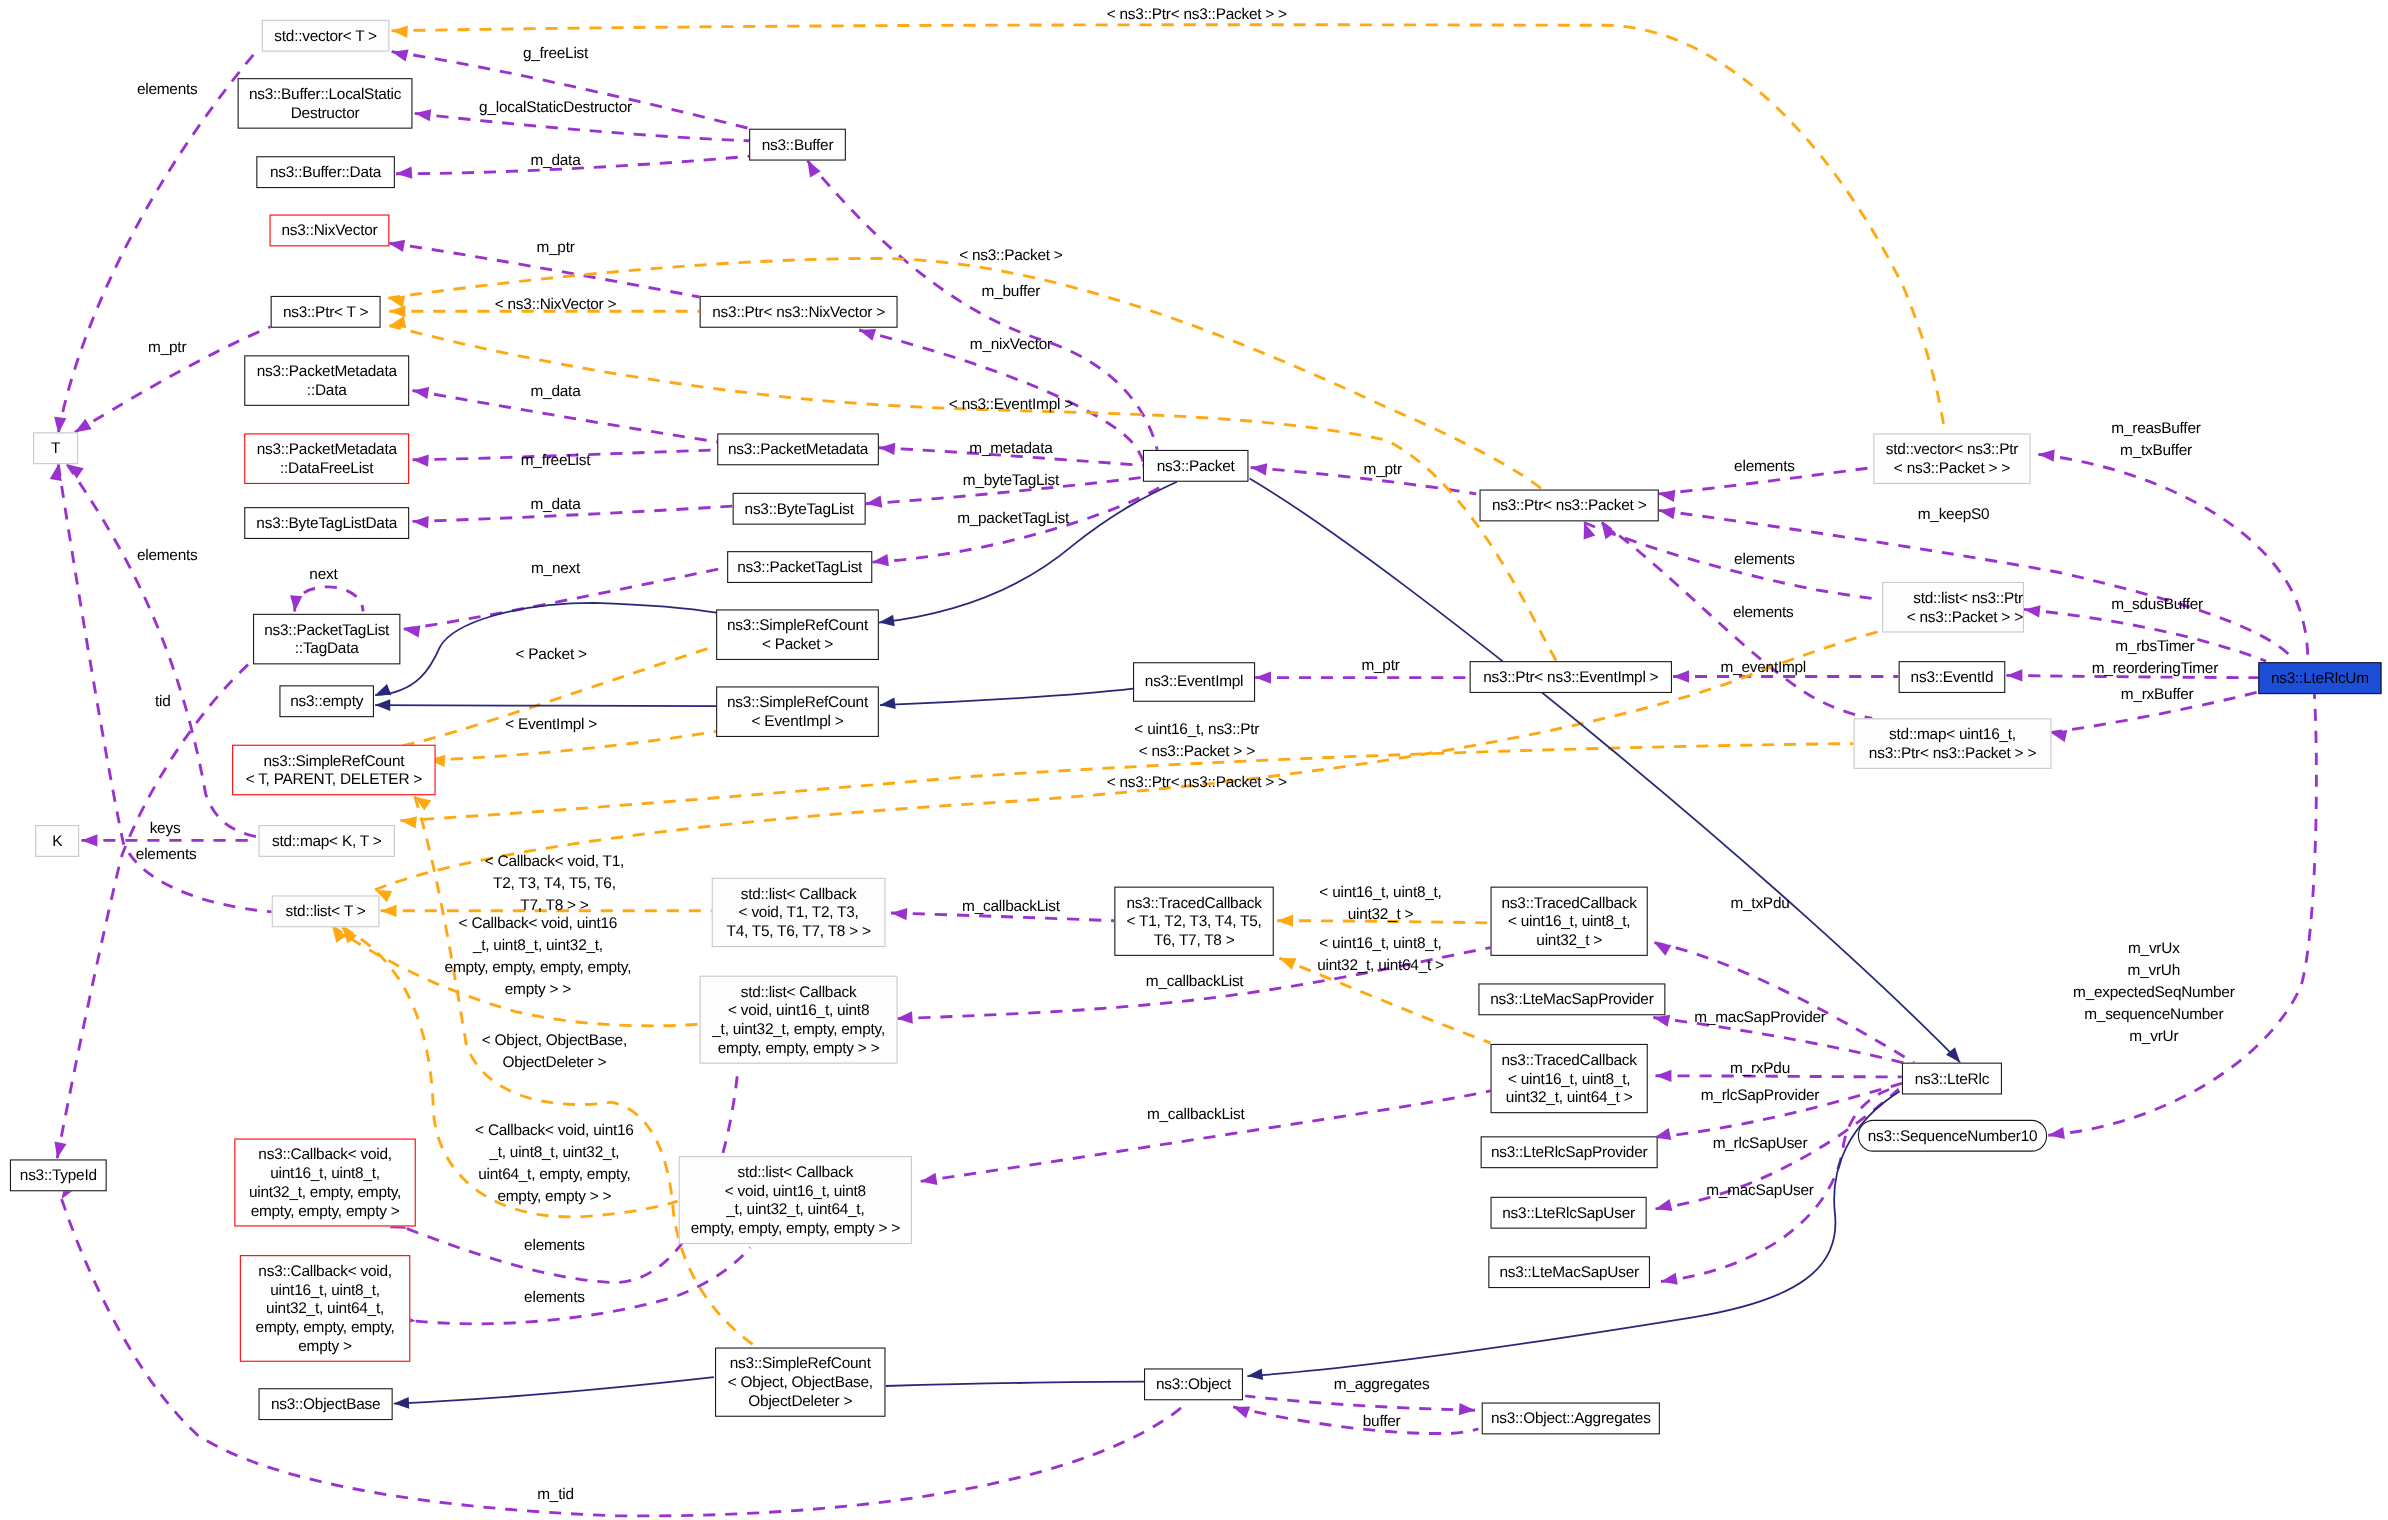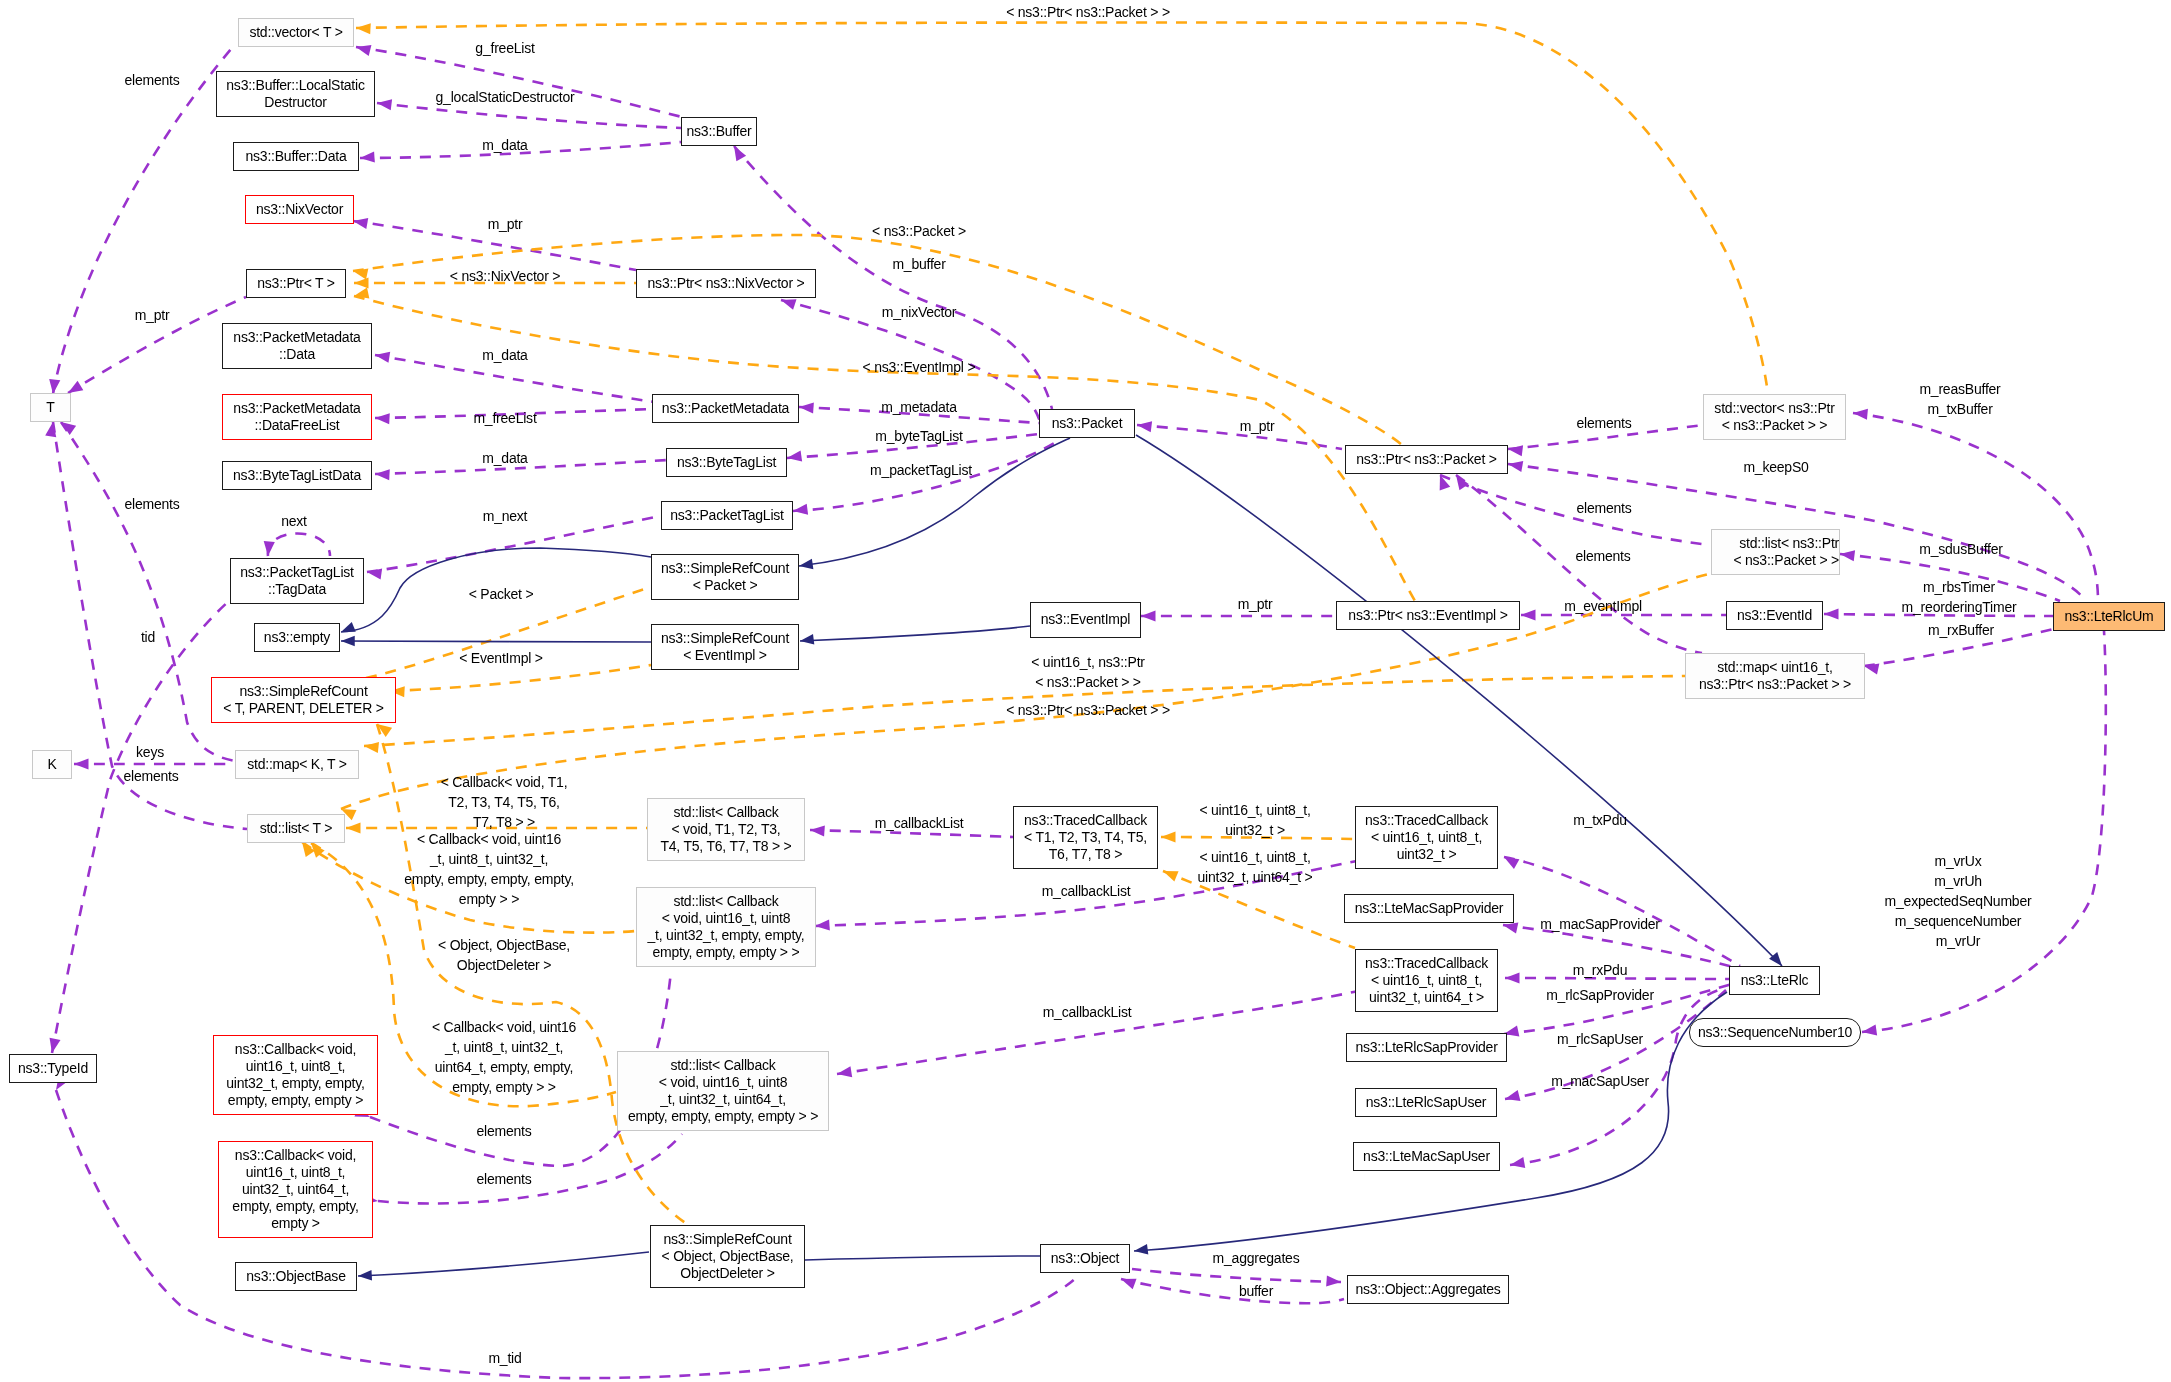--- a/index.html
+++ b/index.html
@@ -6,21 +6,21 @@
   html,body{margin:0;padding:0;background:#ffffff;}
   #stage{position:relative;width:2171px;height:1382px;background:#ffffff;overflow:hidden;
          font-family:"Liberation Sans",sans-serif;}
   #edges{position:absolute;left:0;top:0;width:2171px;height:1382px;}
   .nodebox{position:absolute;box-sizing:border-box;background:#ffffff;border:1.4px solid #1b1b1b;
            display:flex;flex-direction:column;align-items:center;justify-content:center;
            font-size:14px;color:#000;line-height:17.1px;white-space:pre;text-align:center;
            letter-spacing:-0.22px;}
   .nodebox.gray{border-color:#c8c8c8;border-width:1.2px;background:#fdfdfd;}
   .nodebox.red{border-color:#ff0000;}
-  .nodebox.filled{background:#fdba74;border-color:#1b1b1b;}
+  .nodebox.filled{background:#1d4ed8;border-color:#1b1b1b;}
   .nodebox span{display:block;}
   .edgelabel{position:absolute;font-size:14px;color:#000;line-height:20px;white-space:pre;
              text-align:center;letter-spacing:-0.22px;}
 </style>
 </head>
 <body>
 
 <div id="stage">
   <svg id="edges" viewBox="0 0 2171 1382" width="2171" height="1382">
       <path d="M 53,394 C 68,312 122,178 236,43" fill="none" stroke="#9a32cd" stroke-width="2.6" stroke-dasharray="11,9"></path>
@@ -173,21 +173,21 @@
       <div class="nodebox plain" style="left: 254px; top: 623px; width: 86px; height: 29px;"><span>ns3::empty</span></div>
       <div class="nodebox red" style="left: 211px; top: 677px; width: 185px; height: 46px;"><span>ns3::SimpleRefCount</span><span>&lt; T, PARENT, DELETER &gt;</span></div>
       <div class="nodebox gray" style="left: 30px; top: 393px; width: 41px; height: 29px;"><span>T</span></div>
       <div class="nodebox gray" style="left: 32px; top: 750px; width: 40px; height: 29px;"><span>K</span></div>
       <div class="nodebox gray" style="left: 235px; top: 750px; width: 124px; height: 29px;"><span>std::map&lt; K, T &gt;</span></div>
       <div class="nodebox gray" style="left: 247px; top: 814px; width: 98px; height: 29px;"><span>std::list&lt; T &gt;</span></div>
       <div class="nodebox plain" style="left: 9px; top: 1054px; width: 88px; height: 29px;"><span>ns3::TypeId</span></div>
       <div class="nodebox red" style="left: 213px; top: 1035px; width: 165px; height: 80px;"><span>ns3::Callback&lt; void,</span><span>uint16_t, uint8_t,</span><span>uint32_t, empty, empty,</span><span>empty, empty, empty &gt;</span></div>
       <div class="nodebox red" style="left: 218px; top: 1141px; width: 155px; height: 97px;"><span>ns3::Callback&lt; void,</span><span>uint16_t, uint8_t,</span><span>uint32_t, uint64_t,</span><span>empty, empty, empty,</span><span>empty &gt;</span></div>
       <div class="nodebox plain" style="left: 235px; top: 1262px; width: 122px; height: 29px;"><span>ns3::ObjectBase</span></div>
-      <div class="nodebox plain" style="left: 681px; top: 117px; width: 76px; height: 29px;"><span>ns3::Buffer</span></div>
+      <div class="nodebox plain" style="left: 681px; top: 117px; width: 88px; height: 29px;"><span>ns3::Buffer</span></div>
       <div class="nodebox plain" style="left: 636px; top: 269px; width: 180px; height: 29px;"><span>ns3::Ptr&lt; ns3::NixVector &gt;</span></div>
       <div class="nodebox plain" style="left: 652px; top: 394px; width: 147px; height: 29px;"><span>ns3::PacketMetadata</span></div>
       <div class="nodebox plain" style="left: 666px; top: 448px; width: 121px; height: 29px;"><span>ns3::ByteTagList</span></div>
       <div class="nodebox plain" style="left: 661px; top: 501px; width: 132px; height: 29px;"><span>ns3::PacketTagList</span></div>
       <div class="nodebox plain" style="left: 651px; top: 554px; width: 148px; height: 46px;"><span>ns3::SimpleRefCount</span><span>&lt; Packet &gt;</span></div>
       <div class="nodebox plain" style="left: 651px; top: 624px; width: 148px; height: 46px;"><span>ns3::SimpleRefCount</span><span>&lt; EventImpl &gt;</span></div>
       <div class="nodebox gray" style="left: 647px; top: 798px; width: 158px; height: 63px;"><span>std::list&lt; Callback</span><span>&lt; void, T1, T2, T3,</span><span>T4, T5, T6, T7, T8 &gt; &gt;</span></div>
       <div class="nodebox gray" style="left: 636px; top: 887px; width: 180px; height: 80px;"><span>std::list&lt; Callback</span><span>&lt; void, uint16_t, uint8</span><span>_t, uint32_t, empty, empty,</span><span>empty, empty, empty &gt; &gt;</span></div>
       <div class="nodebox gray" style="left: 617px; top: 1051px; width: 212px; height: 80px;"><span>std::list&lt; Callback</span><span>&lt; void, uint16_t, uint8</span><span>_t, uint32_t, uint64_t,</span><span>empty, empty, empty, empty &gt; &gt;</span></div>
       <div class="nodebox plain" style="left: 650px; top: 1225px; width: 155px; height: 63px;"><span>ns3::SimpleRefCount</span><span>&lt; Object, ObjectBase,</span><span>ObjectDeleter &gt;</span></div>

